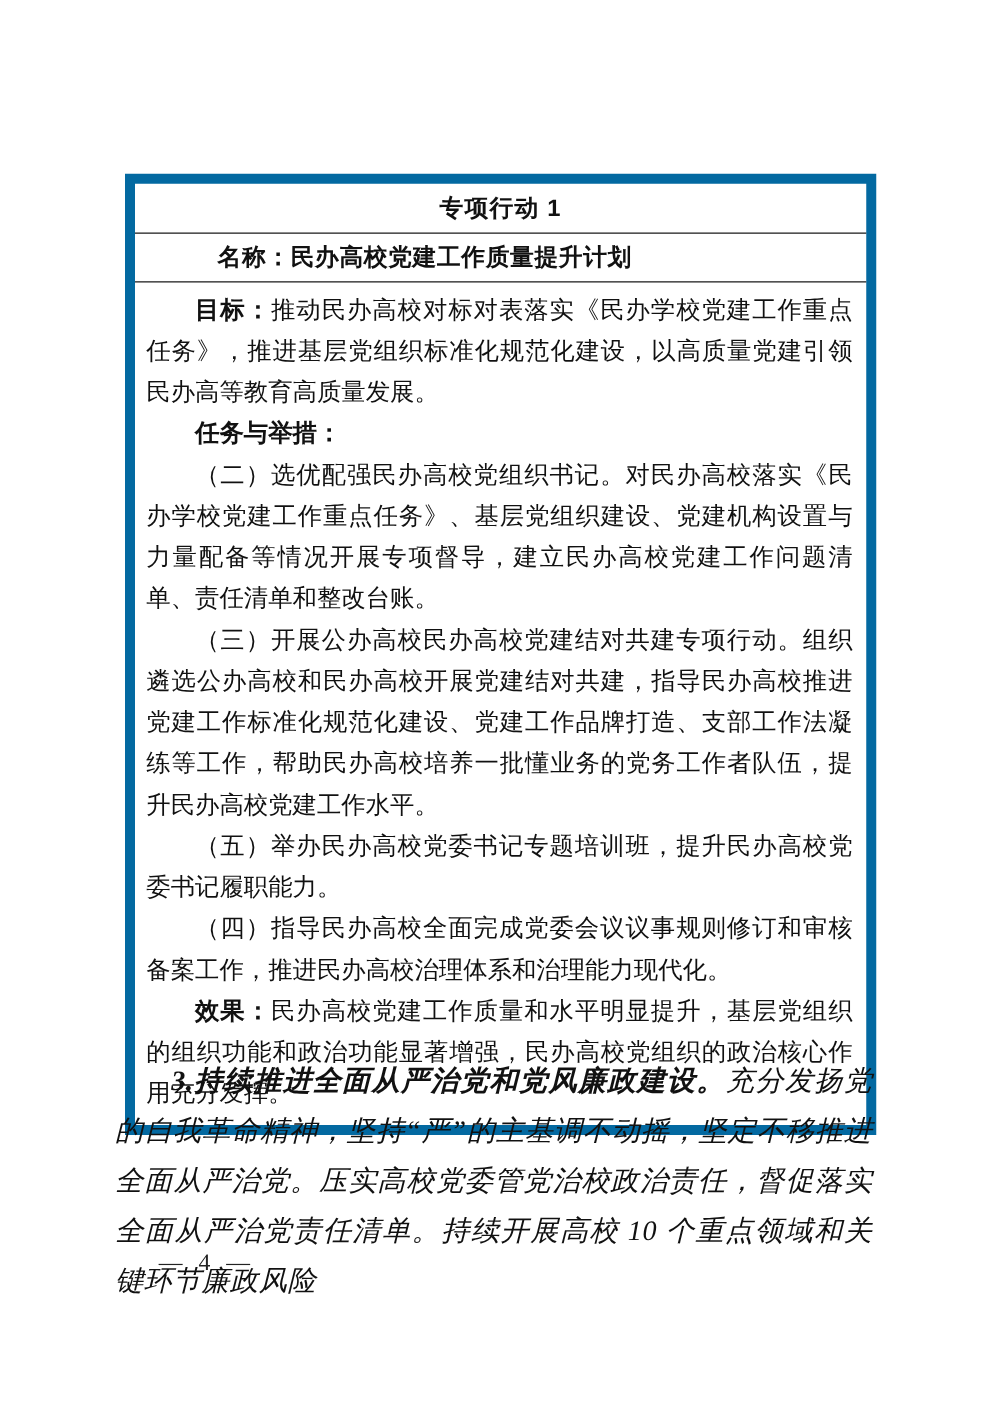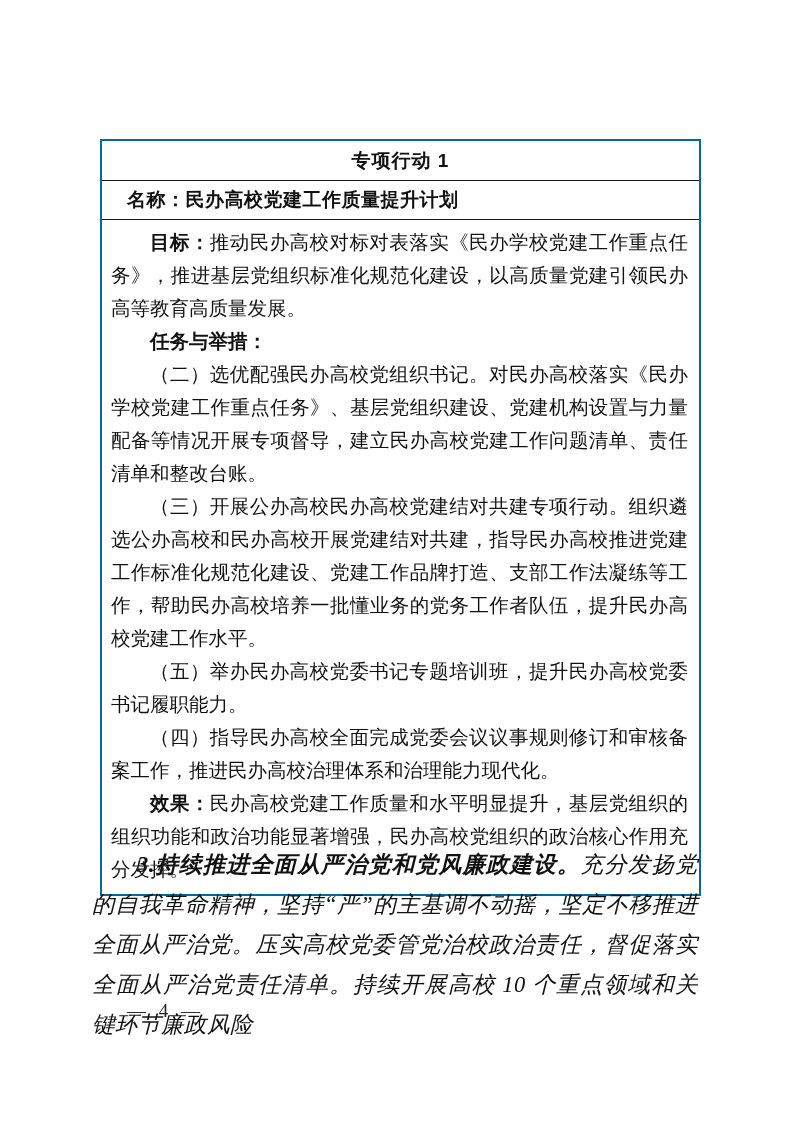--- a/index.html
+++ b/index.html
@@ -15,41 +15,41 @@
     color: #111;
     font-family: "Liberation Serif", "DejaVu Serif", serif;
     overflow: hidden;
   }
   
   #action-table {
     position: absolute;
     left: 100px;
     top: 139px;
     width: 601px;
-    border: 2px solid #0369a1;
+    border: 8px solid #0369a1;
     box-sizing: border-box;
     background: #fff;
   }
   .tbl-title-row {
     height: 39px;
     border-bottom: 1.5px solid #1a1a1a;
     display: flex;
     align-items: center;
     justify-content: center;
     font-family: "Liberation Sans", "DejaVu Sans", sans-serif;
     font-weight: 700;
     font-size: 19px;
     letter-spacing: 1px;
   }
   .tbl-name-row {
     height: 38px;
     border-bottom: 1.5px solid #1a1a1a;
     display: flex;
     align-items: center;
-    padding-left: 25px;
+    padding-left: 66px;
     font-family: "Liberation Sans", "DejaVu Sans", sans-serif;
     font-weight: 700;
     font-size: 19px;
     letter-spacing: 0.5px;
   }
   .tbl-body {
     padding: 6px 11px 8px 9px;
     font-size: 19.5px;
     line-height: 33px;
     text-align: justify;

